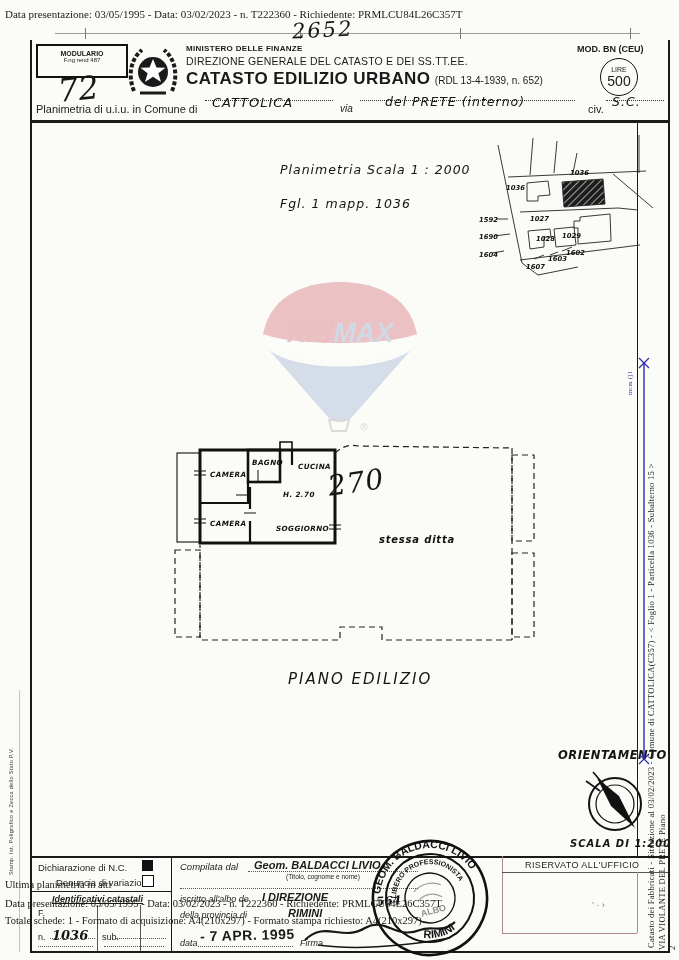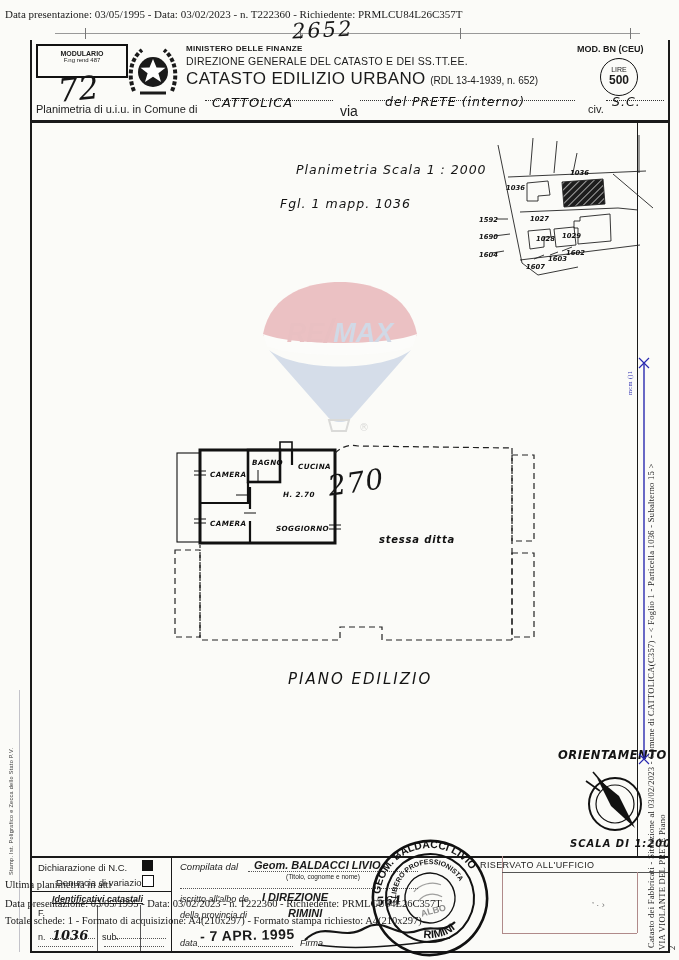--- a/index.html
+++ b/index.html
@@ -46,40 +46,40 @@
   <circle cx="27" cy="27" r="15" fill="#1a1a1a"></circle>
   <path d="M8,46 C2,32 4,14 16,5" stroke="#1a1a1a" stroke-width="4" fill="none" stroke-dasharray="4 2"></path>
   <path d="M46,46 C52,32 50,14 38,5" stroke="#1a1a1a" stroke-width="4" fill="none" stroke-dasharray="4 2"></path>
   <path d="M27,14 L30.5,22.5 L39.5,22.8 L32.4,28.3 L35,37 L27,31.8 L19,37 L21.6,28.3 L14.5,22.8 L23.5,22.5 Z" fill="#ffffff"></path>
   <path d="M14,48 L40,48" stroke="#1a1a1a" stroke-width="3"></path>
 </svg>
 
 <div class="t" style="left:186px;top:44px;font-size:8px;font-weight:bold;letter-spacing:.3px;">MINISTERO DELLE FINANZE</div>
 <div class="t" style="left:186px;top:55px;font-size:10.5px;letter-spacing:.2px;">DIREZIONE GENERALE DEL CATASTO E DEI SS.TT.EE.</div>
 <div class="t" style="left:186px;top:69px;">
-  <span style="font-size:17px;font-weight:normal;letter-spacing:.4px;">CATASTO EDILIZIO URBANO</span>
+  <span style="font-size:17px;font-weight:bold;letter-spacing:.4px;">CATASTO EDILIZIO URBANO</span>
   <span style="font-size:10px;">(RDL 13-4-1939, n. 652)</span>
 </div>
 <div class="t" style="left:577px;top:44px;font-size:9px;font-weight:bold;">MOD. BN (CEU)</div>
 <div class="t" style="left:600px;top:58px;width:36px;height:36px;border:1.5px solid #111;border-radius:50%;text-align:center;">
   <div style="font-size:7px;margin-top:7px;">LIRE</div>
-  <div style="font-size:12px;font-weight:bold;">500</div>
+  <div style="font-size:14px;font-weight:normal;">500</div>
 </div>
 
 <div class="t lbl" style="left:36px;top:103px;font-size:11px;">Planimetria di u.i.u. in Comune di</div>
 <div class="dotl" style="left:205px;top:100px;width:128px;"></div>
 <div class="t draft" style="left:212px;top:95px;font-size:13px;">CATTOLICA</div>
-<div class="t lbl" style="left:340px;top:103px;font-size:14px;">via</div>
+<div class="t lbl" style="left:340px;top:103px;font-size:10px;font-style:italic;">via</div>
 <div class="dotl" style="left:360px;top:100px;width:215px;"></div>
 <div class="t draft" style="left:385px;top:94px;font-size:12.5px;">del PRETE (interno)</div>
 <div class="t lbl" style="left:588px;top:103px;font-size:11px;">civ.</div>
 <div class="dotl" style="left:606px;top:100px;width:58px;"></div>
 <div class="t draft" style="left:612px;top:94px;font-size:12.5px;">S.C.</div>
 
-<div class="t draft" style="left:280px;top:162px;font-size:12.5px;margin-left:16px;">Planimetria Scala 1 : 2000</div>
+<div class="t draft" style="left:280px;top:162px;font-size:12.5px;">Planimetria Scala 1 : 2000</div>
 <div class="t draft" style="left:280px;top:196px;font-size:12.5px;">Fgl. 1 mapp. 1036</div>
 
 <svg class="t" style="left:478px;top:133px;" width="180" height="148" viewBox="0 0 180 148">
   <defs>
     <pattern id="hatch" width="5" height="5" patternTransform="rotate(45)" patternUnits="userSpaceOnUse">
       <rect width="5" height="5" fill="#1d1d1d"></rect>
         <line x1="0" y1="0" x2="0" y2="5" stroke="#fff" stroke-width="1.2"></line>
     </pattern>
   </defs>
   <g stroke="#222" stroke-width="0.9" fill="none">
@@ -259,21 +259,21 @@
     </text>
     <text style="font:700 11px 'Liberation Sans',sans-serif;" fill="#111">
       <textPath href="#arcBot" startOffset="50%" text-anchor="middle">RIMINI</textPath>
     </text>
     <text x="64" y="78" text-anchor="middle" style="font:700 9px 'Liberation Sans',sans-serif;" fill="#333" opacity=".55">ALBO</text>
     <path d="M50,52 C58,46 70,46 78,52 M52,62 C60,56 70,58 76,64" stroke="#444" stroke-width="1.2" fill="none" opacity=".5"></path>
   </g>
 </svg>
 
 <div class="vline" style="left:502px;top:856px;height:77px;width:1px;background:#b08a8a;"></div>
-<div class="t lbl" style="left:480px;top:860px;font-size:9px;letter-spacing:.4px;">RISERVATO ALL'UFFICIO</div>
+<div class="t lbl" style="left:525px;top:860px;font-size:9px;letter-spacing:.4px;">RISERVATO ALL'UFFICIO</div>
 <div class="hline" style="left:502px;top:872px;width:166px;height:1px;background:#555;"></div>
 <div class="hline" style="left:502px;top:933px;width:135px;height:1px;background:#b08a8a;"></div>
 <div class="vline" style="left:637px;top:872px;height:61px;width:1px;background:#b08a8a;"></div>
 <div class="t" style="left:592px;top:900px;font-size:9px;color:#777;">’ · ›</div>
 
 <div class="t ser" style="left:5px;top:879px;font-size:10.5px;">Ultima planimetria in atti</div>
 <div class="t ser" style="left:5px;top:898px;font-size:10.5px;">Data presentazione: 03/05/1995 - Data: 03/02/2023 - n. T222360 - Richiedente: PRMLCU84L26C357T</div>
 <div class="t ser" style="left:5px;top:915px;font-size:10.5px;">Totale schede: 1 - Formato di acquisizione: A4(210x297) - Formato stampa richiesto: A4(210x297)</div>
 <div class="t hand" style="left:376px;top:894px;font-size:12px;font-weight:bold;transform:rotate(-4deg);">564</div>
 

